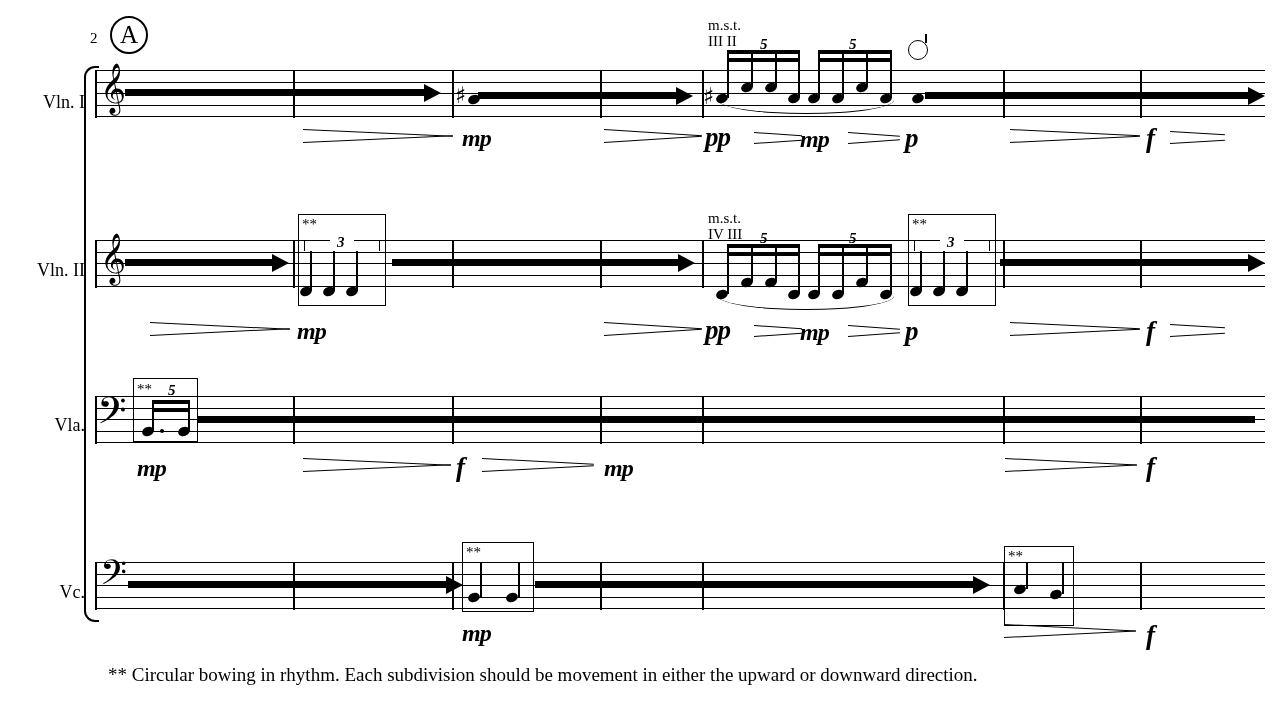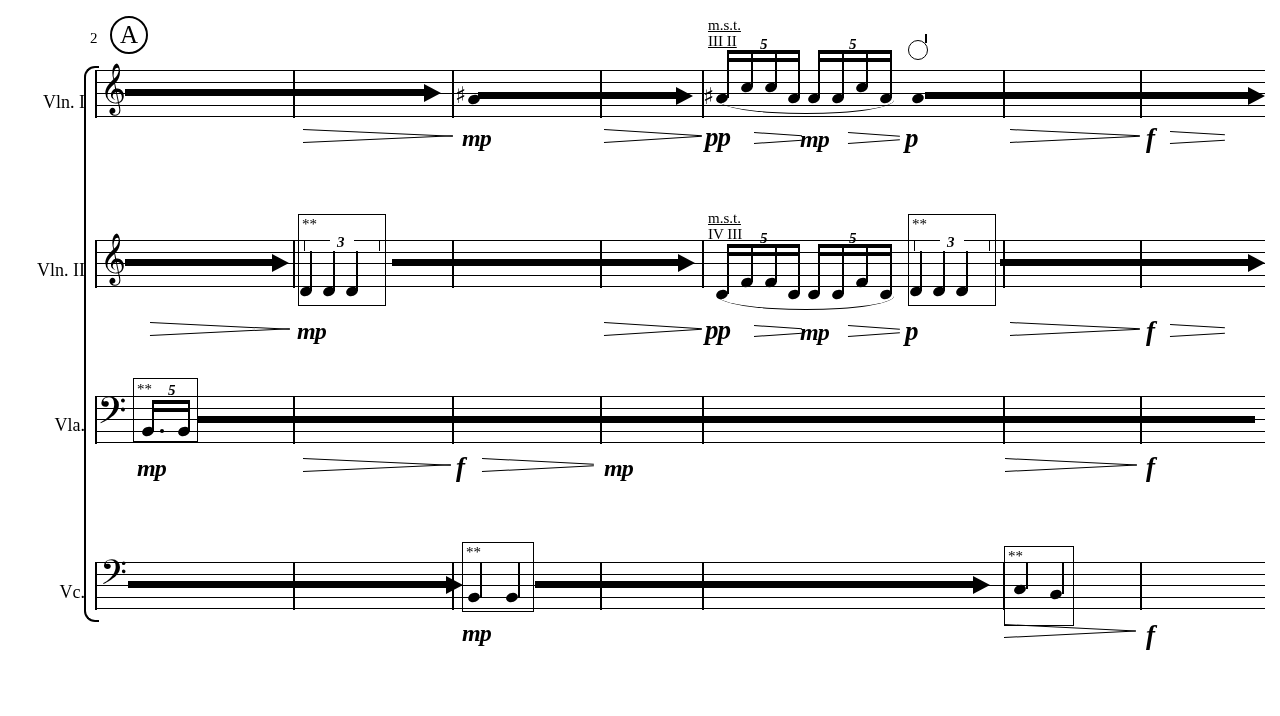--- a/index.html
+++ b/index.html
@@ -215,21 +215,20 @@
     border-right: 1.6px solid #000;
     box-sizing: border-box;
   }
 
   .msttext {
     position: absolute;
     font-size: 15px;
     font-family: "Liberation Serif", serif;
     line-height: 1.05;
     white-space: nowrap;
-    text-decoration: underline;
   }
   .accidental {
     position: absolute;
     font-size: 23px;
     font-family: "DejaVu Sans", sans-serif;
     line-height: 1;
   }
   .slur {
     position: absolute;
     border-bottom: 1.6px solid #000;
@@ -573,14 +572,15 @@
   <div class="barline" style="left:1003px; top:70px; height:48px;"></div>
   <div class="barline" style="left:1003px; top:240px; height:48px;"></div>
   <div class="barline" style="left:1003px; top:396px; height:48px;"></div>
   <div class="barline" style="left:1003px; top:562px; height:48px;"></div>
 
   <div class="barline" style="left:1140px; top:70px; height:48px;"></div>
   <div class="barline" style="left:1140px; top:240px; height:48px;"></div>
   <div class="barline" style="left:1140px; top:396px; height:48px;"></div>
   <div class="barline" style="left:1140px; top:562px; height:48px;"></div>
 
+  <div id="footnote">** Circular bowing in rhythm. Each subdivision should be movement in either the upward or downward direction.</div>
 
 </div>
 
 </body></html>

